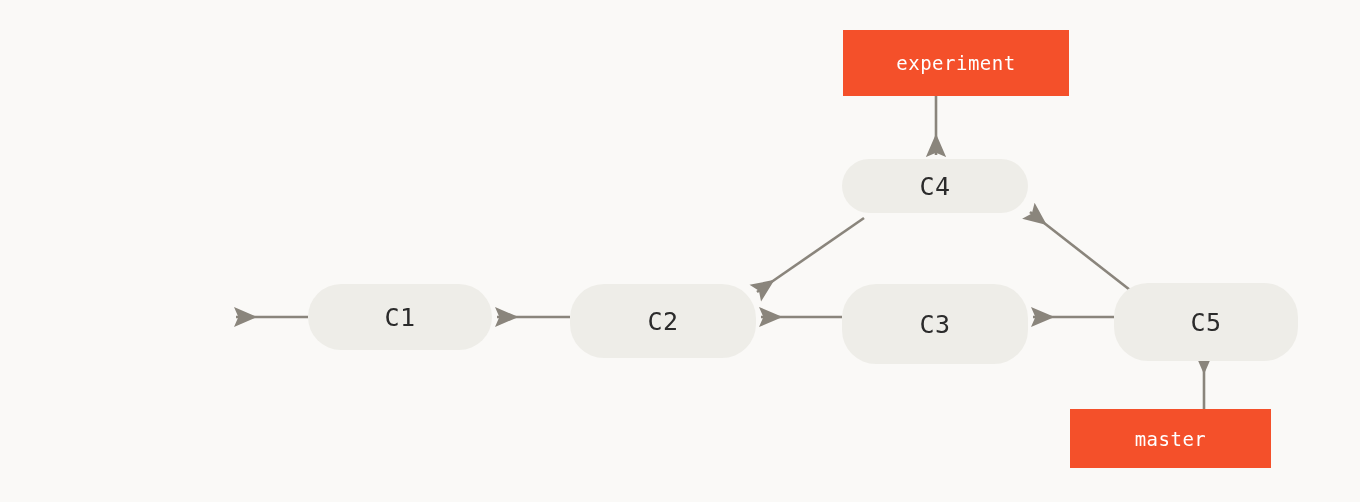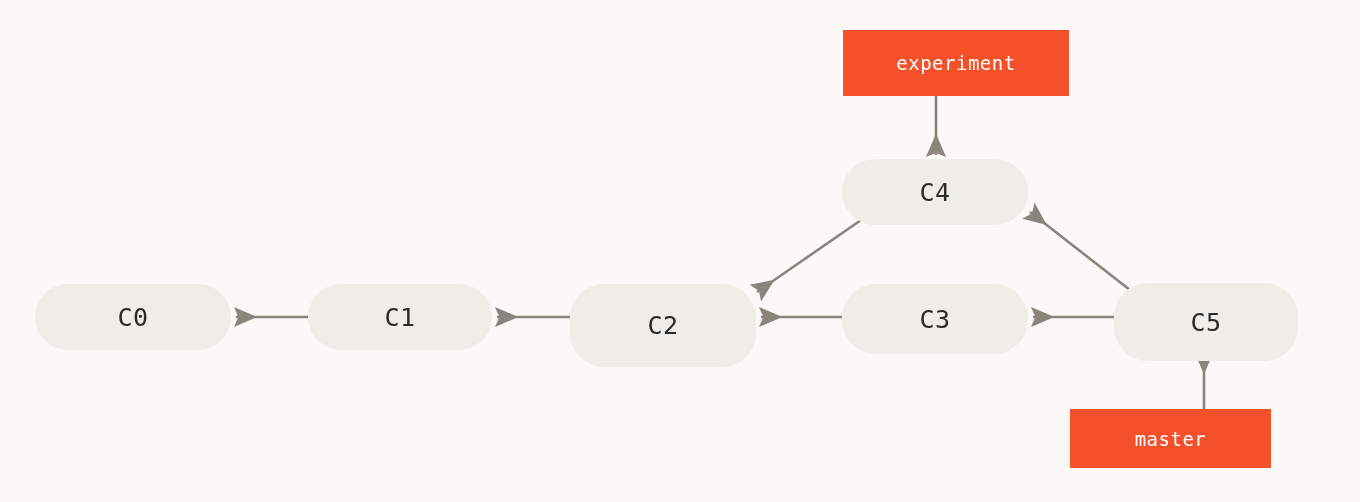--- a/index.html
+++ b/index.html
@@ -74,37 +74,34 @@
 
     <line x1="1114" y1="317" x2="1033" y2="317" stroke="#8a857c" stroke-width="2.6" marker-end="url(#arrow)"></line>
 
     <line x1="1130" y1="290" x2="1030" y2="212" stroke="#8a857c" stroke-width="2.6" marker-end="url(#arrow)"></line>
 
     <line x1="936" y1="96" x2="936" y2="155" stroke="#8a857c" stroke-width="2.6" marker-end="url(#arrow)"></line>
 
     <line x1="1204" y1="409" x2="1204" y2="353" stroke="#8a857c" stroke-width="2.6" marker-end="url(#arrow)"></line>
   </svg>
 
-  <div class="commit" style="left:35px; top:284px; width:196px; height:66px;">
-    <span>C0</span>
-  </div>
 
   <div class="commit" style="left:308px; top:284px; width:184px; height:66px;">
     <span>C1</span>
   </div>
 
-  <div class="commit" style="left:570px; top:284px; width:186px; height:83px;">
+  <div class="commit" style="left:570px; top:284px; width:186px; height:74px;">
     <span>C2</span>
   </div>
 
-  <div class="commit" style="left:842px; top:284px; width:186px; height:70px;">
+  <div class="commit" style="left:842px; top:284px; width:186px; height:80px;">
     <span>C3</span>
   </div>
 
-  <div class="commit" style="left:842px; top:159px; width:186px; height:66px;">
+  <div class="commit" style="left:842px; top:159px; width:186px; height:54px;">
     <span>C4</span>
   </div>
 
   <div class="commit" style="left:1114px; top:283px; width:184px; height:78px;">
     <span>C5</span>
   </div>
 
   <div class="branch-label" style="left:843px; top:30px; width:226px; height:66px;">
     <span>experiment</span>
   </div>

